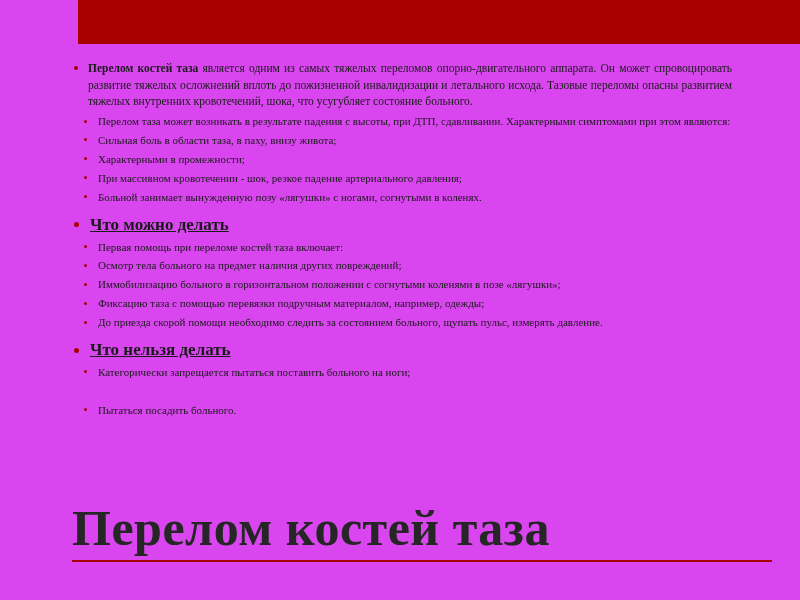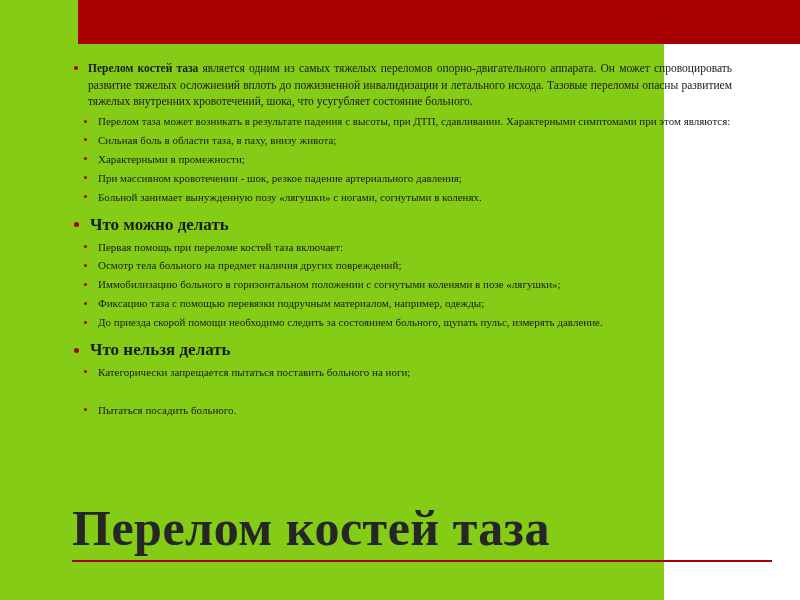--- a/index.html
+++ b/index.html
@@ -8,23 +8,23 @@
   }
   body {
     width: 800px;
     height: 600px;
     background: #ffffff;
     font-family: "Liberation Serif", serif;
     overflow: hidden;
   }
   .slide {
     position: relative;
-    width: 664px;
+    width: 800px;
     height: 600px;
-    background: #84cc16;
+    background: #d946ef;
   }
   .top-band {
     position: absolute;
     top: 0;
     left: 78px;
     width: 722px;
     height: 44px;
     background: #a80000;
   }
   .content {
@@ -77,20 +77,21 @@
     height: 3px;
   }
   
   li.head {
     font-size: 17px;
     line-height: 1.4;
     font-weight: bold;
     margin-top: 7px;
     margin-bottom: 3px;
     padding-left: 18px;
+    text-decoration: underline;
   }
   li.head::before {
     left: 2px;
     top: 0.56em;
     width: 5px;
     height: 5px;
   }
   li.gap { margin-top: 22px; }
 
   .title-block {

